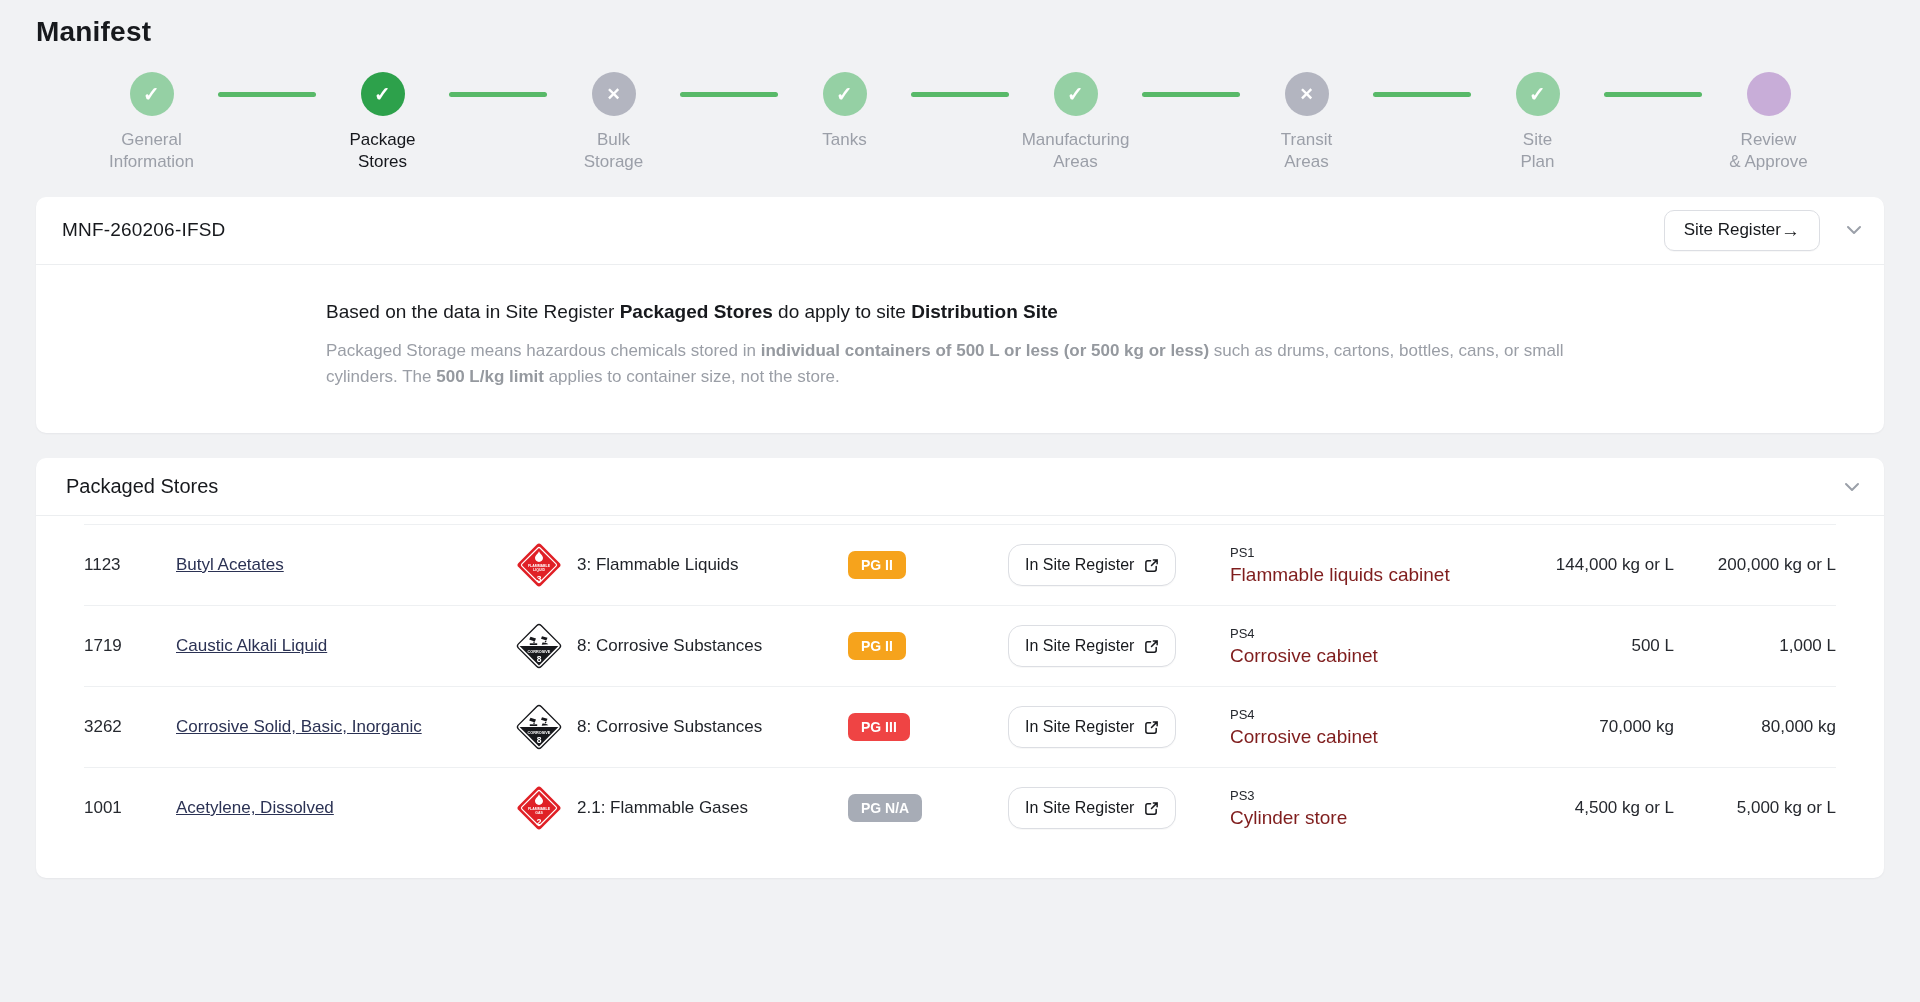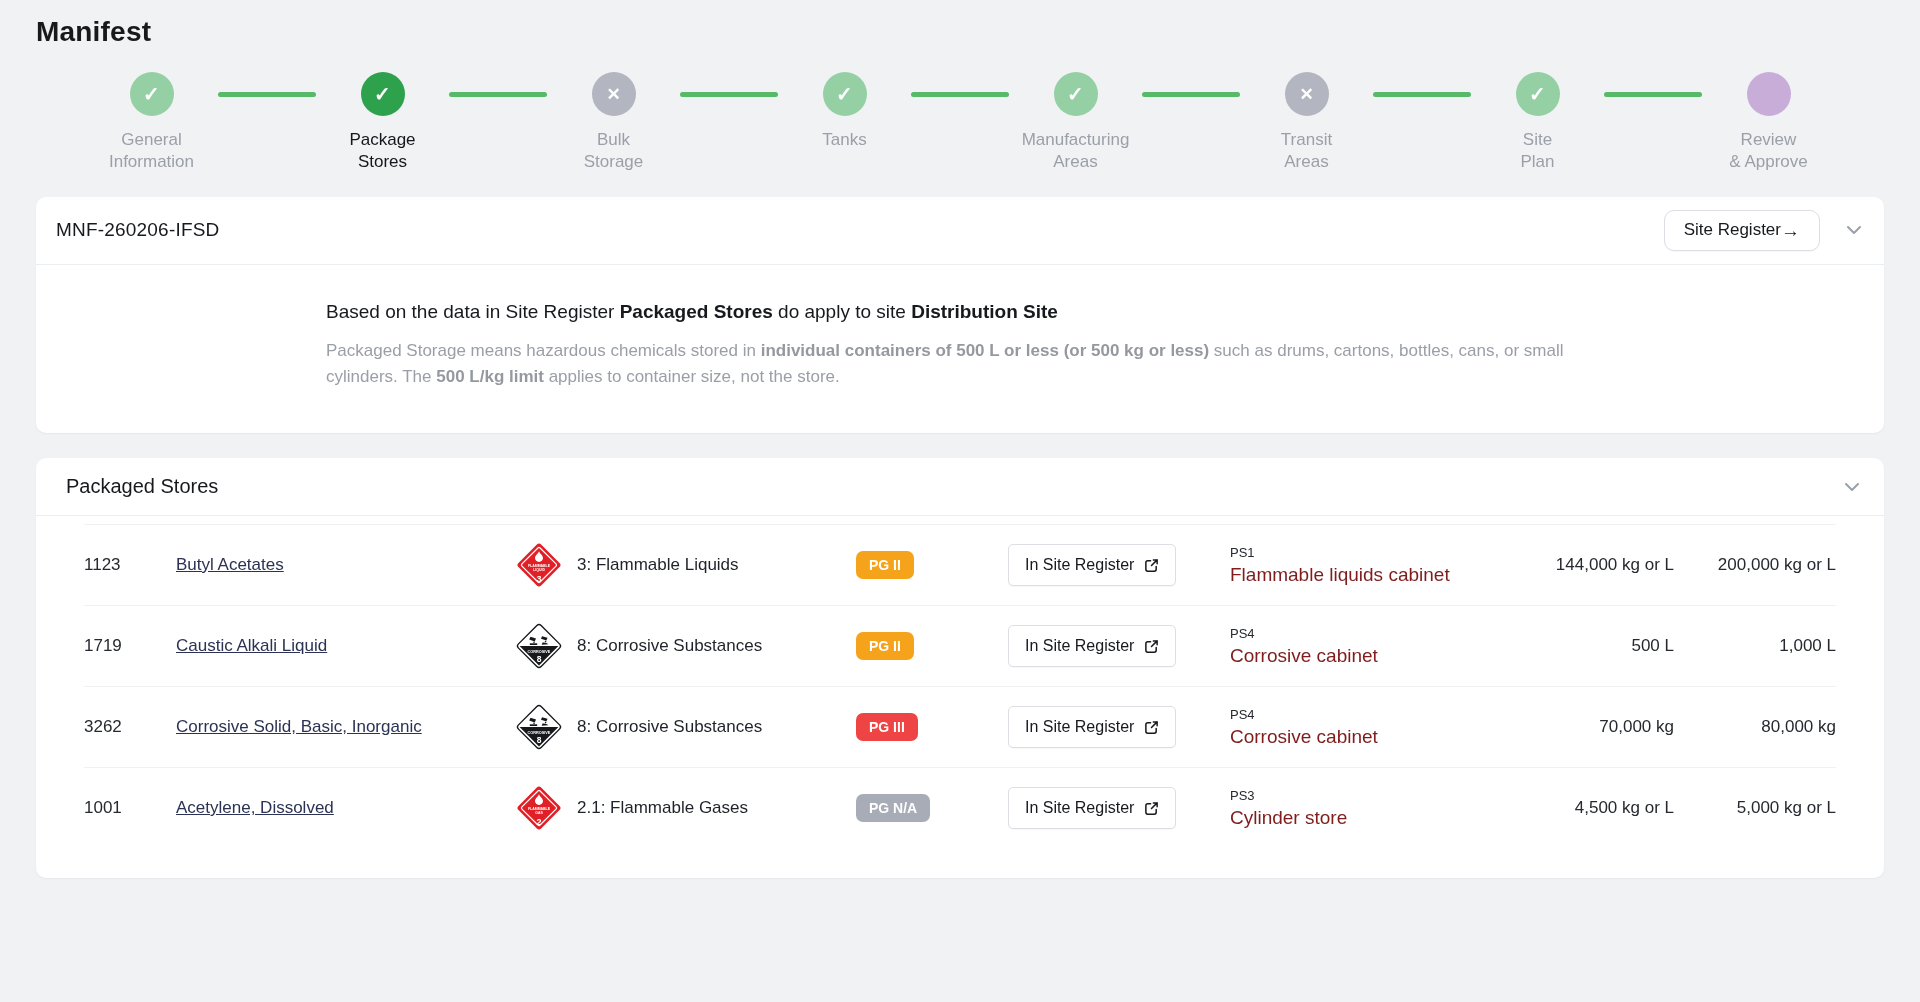--- a/index.html
+++ b/index.html
@@ -32,21 +32,21 @@
   .st-active .circle { background:#2da14b; }
   .st-skip   .circle { background:#b3b5c0; }
   .st-next   .circle { background:#c8add8; }
   .step-label { margin-top:13px; font-size:17px; line-height:1.28; color:#9b9fa8; text-align:center; }
   .st-active .step-label { color:#15171c; font-weight:500; }
   .connector { position:absolute; top:20px; height:5px; width:98px; background:#58b968; border-radius:3px; }
 
   
   .card { background:#fff; border-radius:10px; box-shadow:0 1px 2px rgba(16,24,40,.05); }
   .card-manifest { margin-top:24px; }
-  .card-head { display:flex; align-items:center; justify-content:space-between; padding:13px 22px 13px 20px; }
+  .card-head { display:flex; align-items:center; justify-content:space-between; padding:13px 22px 13px 26px; }
   .manifest-code { font-size:19px; font-weight:500; letter-spacing:.2px; }
   .head-right { display:flex; align-items:center; }
   .sr-btn { display:inline-flex; align-items:center; height:41px; padding:0 19px;
             background:#fff; border:1px solid #dcdee3; border-radius:10px; font-size:17px;
             font-weight:500; color:#17191d; cursor:pointer; font-family:inherit;
             box-shadow:0 1px 1px rgba(0,0,0,.03); }
   .sr-arrow { font-size:19px; line-height:1; }
   .chev { margin-left:26px; color:#9ba0a9; display:flex; cursor:pointer; }
   .divider { height:1px; background:#eceef0; }
 
@@ -64,26 +64,26 @@
   .table-wrap { padding:8px 48px 30px 48px; }
   .trow { display:grid; grid-template-columns:92px 340px 332px 160px 222px 264px 180px 1fr;
           align-items:center; min-height:81px; border-top:1px solid #eef0f2; }
   .trow.thead { min-height:54px; border-top:none; }
   .th { font-size:16px; font-weight:500; color:#15171c; }
   .t-right { text-align:right; }
   .cell { font-size:17px; color:#26292f; }
   .link { font-size:17px; color:#2b3254; font-weight:500; text-decoration:underline; cursor:pointer; }
   .dgcell { display:flex; align-items:center; gap:15px; }
   .dg-label { font-size:17px; color:#1f2228; }
-  .badge { display:inline-block; padding:6px 13px; border-radius:7px; color:#fff; font-size:14px; font-weight:600;margin-left:8px; }
+  .badge { display:inline-block; padding:6px 13px; border-radius:7px; color:#fff; font-size:14px; font-weight:600; }
   .badge-orange { background:#f6a31c; }
   .badge-green  { background:#ef4444; }
   .badge-gray   { background:#a7acb6; }
   .reg-btn { display:inline-flex; align-items:center; gap:10px; height:42px; padding:0 16px;
-             background:#fff; border:1px solid #dcdee3; border-radius:5px; font-size:16px;
+             background:#fff; border:1px solid #dcdee3; border-radius:14px; font-size:16px;
              font-weight:500; color:#17191d; cursor:pointer; font-family:inherit;
              box-shadow:0 1px 1px rgba(0,0,0,.03); }
   .storage-code { font-size:13px; color:#26292f; }
   .storage-desc { margin-top:4px; font-size:19px; color:#7f1d1d; }
   .qty { font-size:17px; color:#26292f; }
   svg text { font-family:"Liberation Sans", sans-serif; }
 </style>
 </head>
 <body>
 

